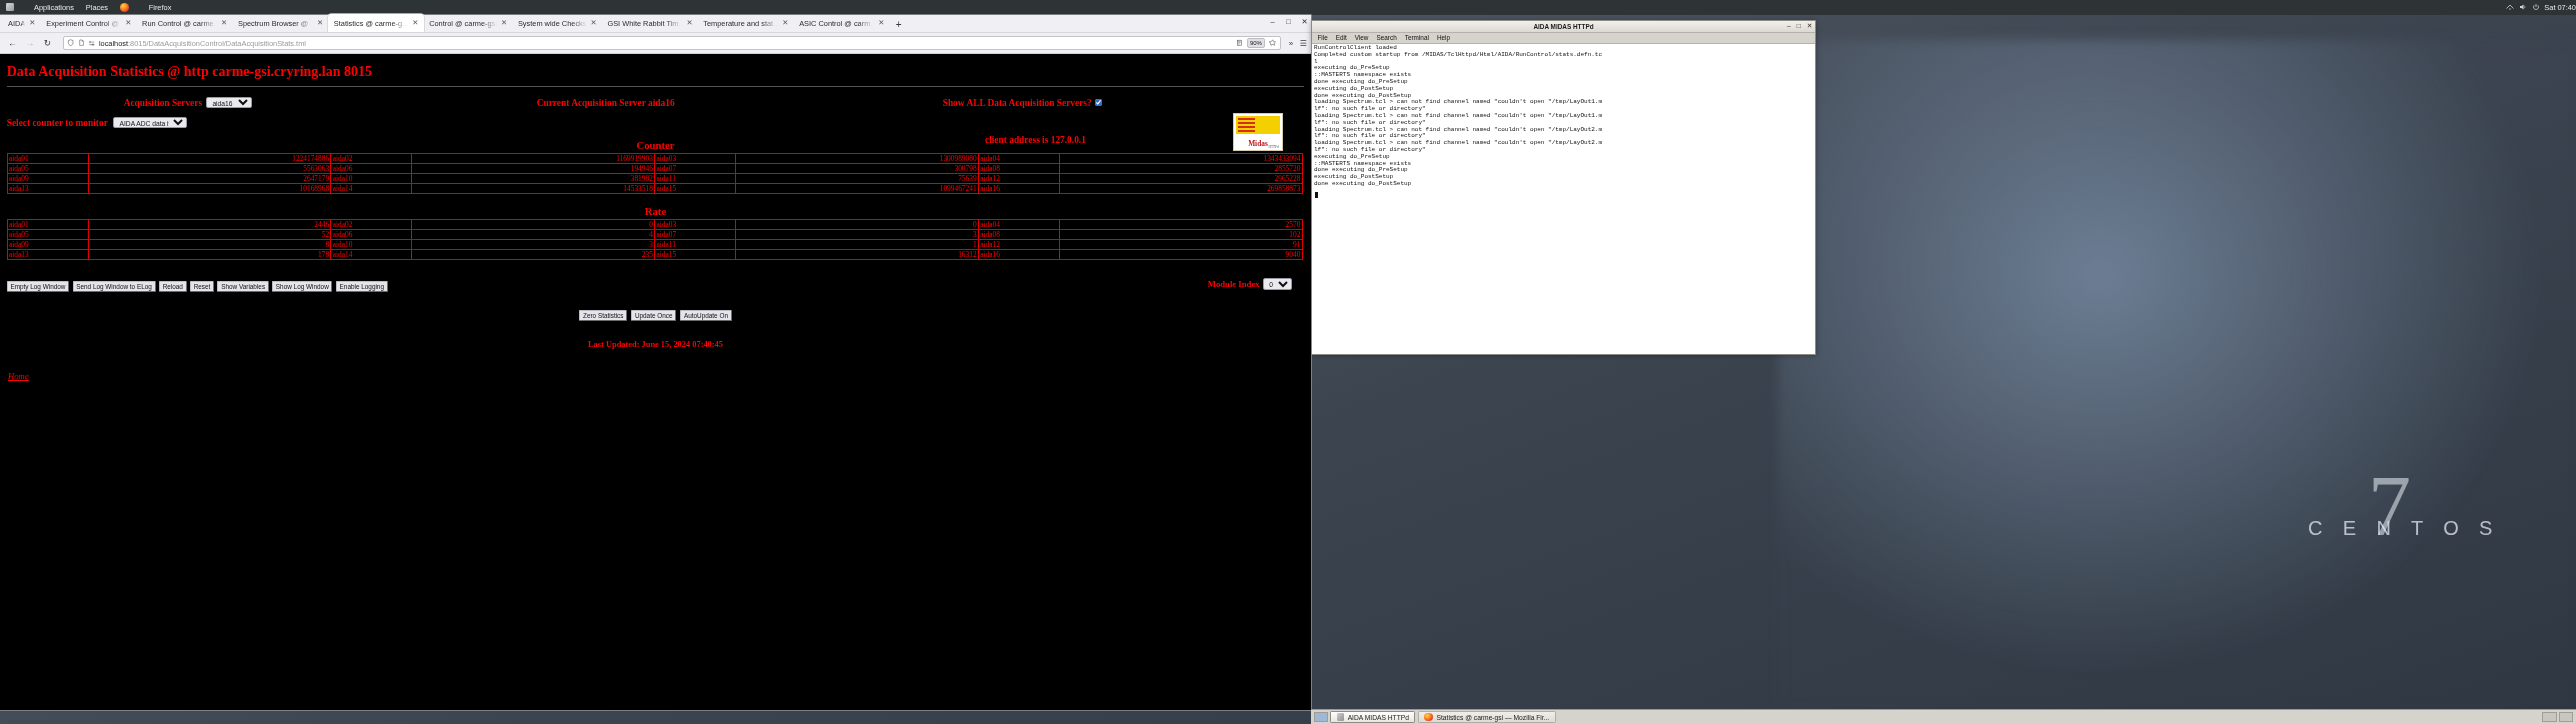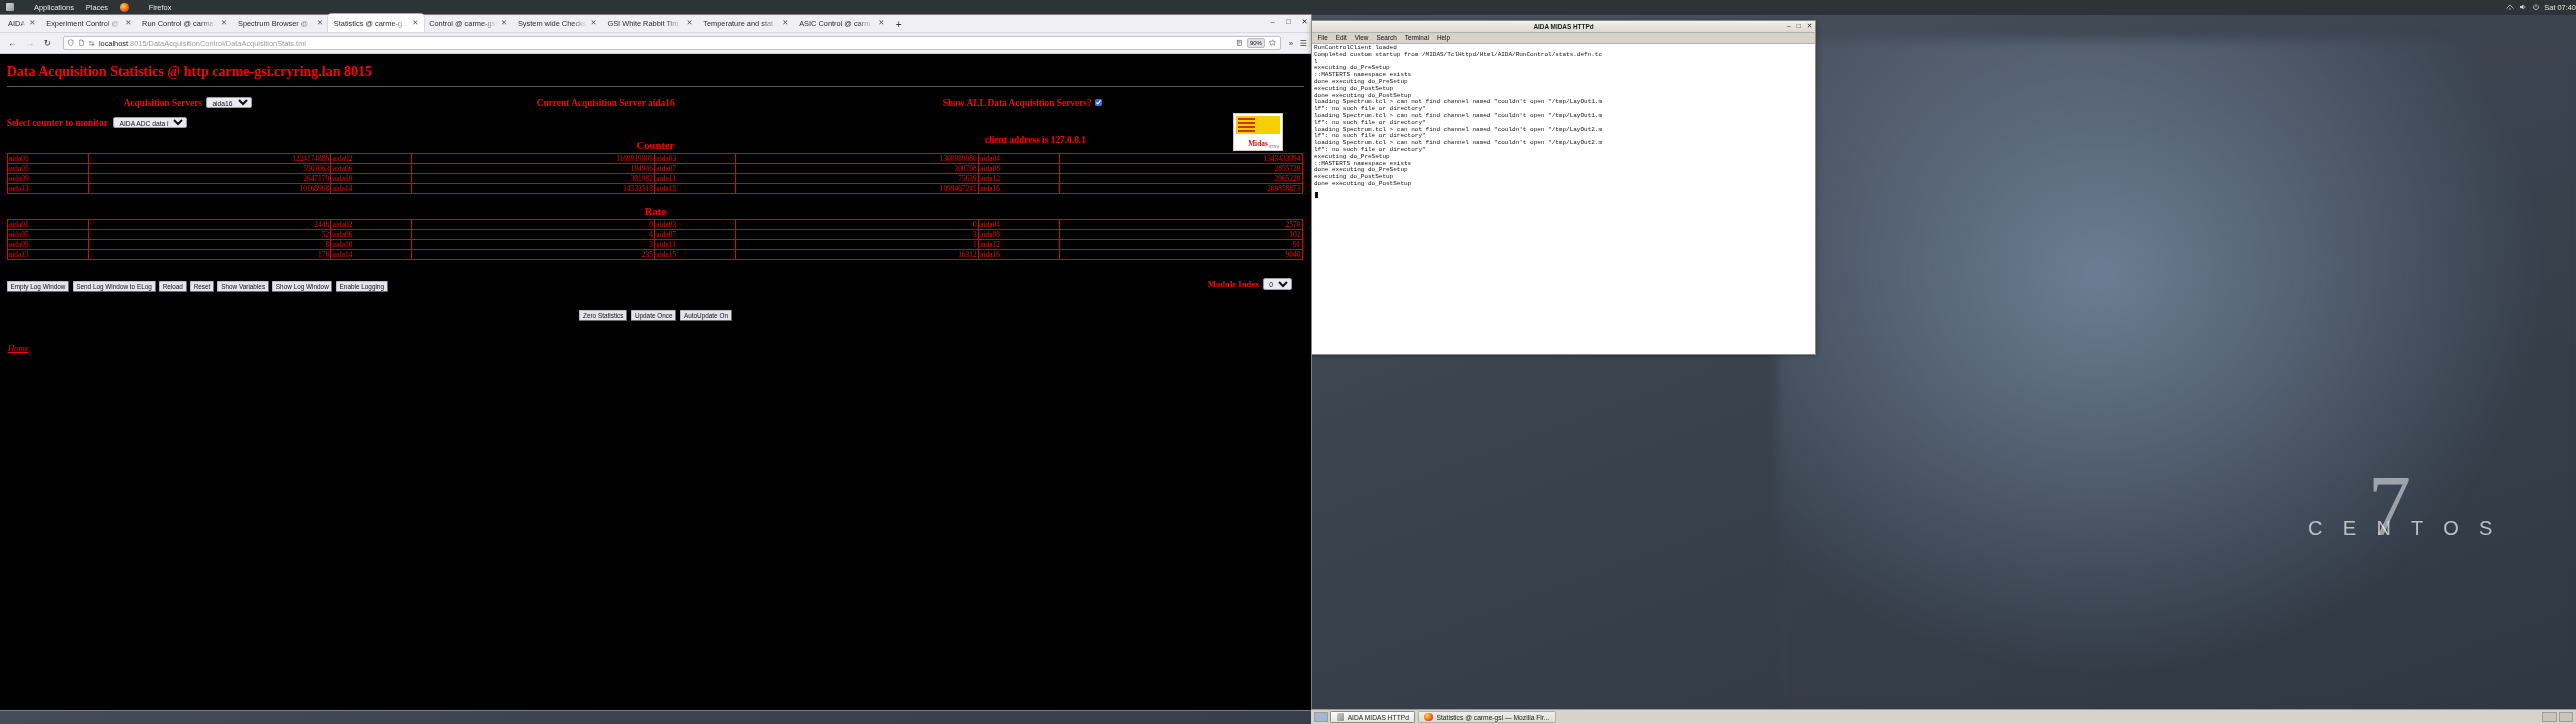--- a/index.html
+++ b/index.html
@@ -562,20 +562,21 @@
           <select class="ff-select" id="sel-module"><option>0</option></select>
         </div>
       </div>
 
       <div id="center-btns">
           <button class="webbtn">Zero Statistics</button>
           <button class="webbtn">Update Once</button>
           <button class="webbtn">AutoUpdate On</button>
         </div>
 
+      <div id="last-updated">Last Updated: June 15, 2024 07:40:45</div>
 
       <a id="home-link" href="#">Home</a>
     </div>
   </div>
 </div>
 
 <div id="midas-window">
   <div id="midas-titlebar">
     <div id="midas-title">AIDA MIDAS HTTPd</div>
     <div id="midas-wbtns">

